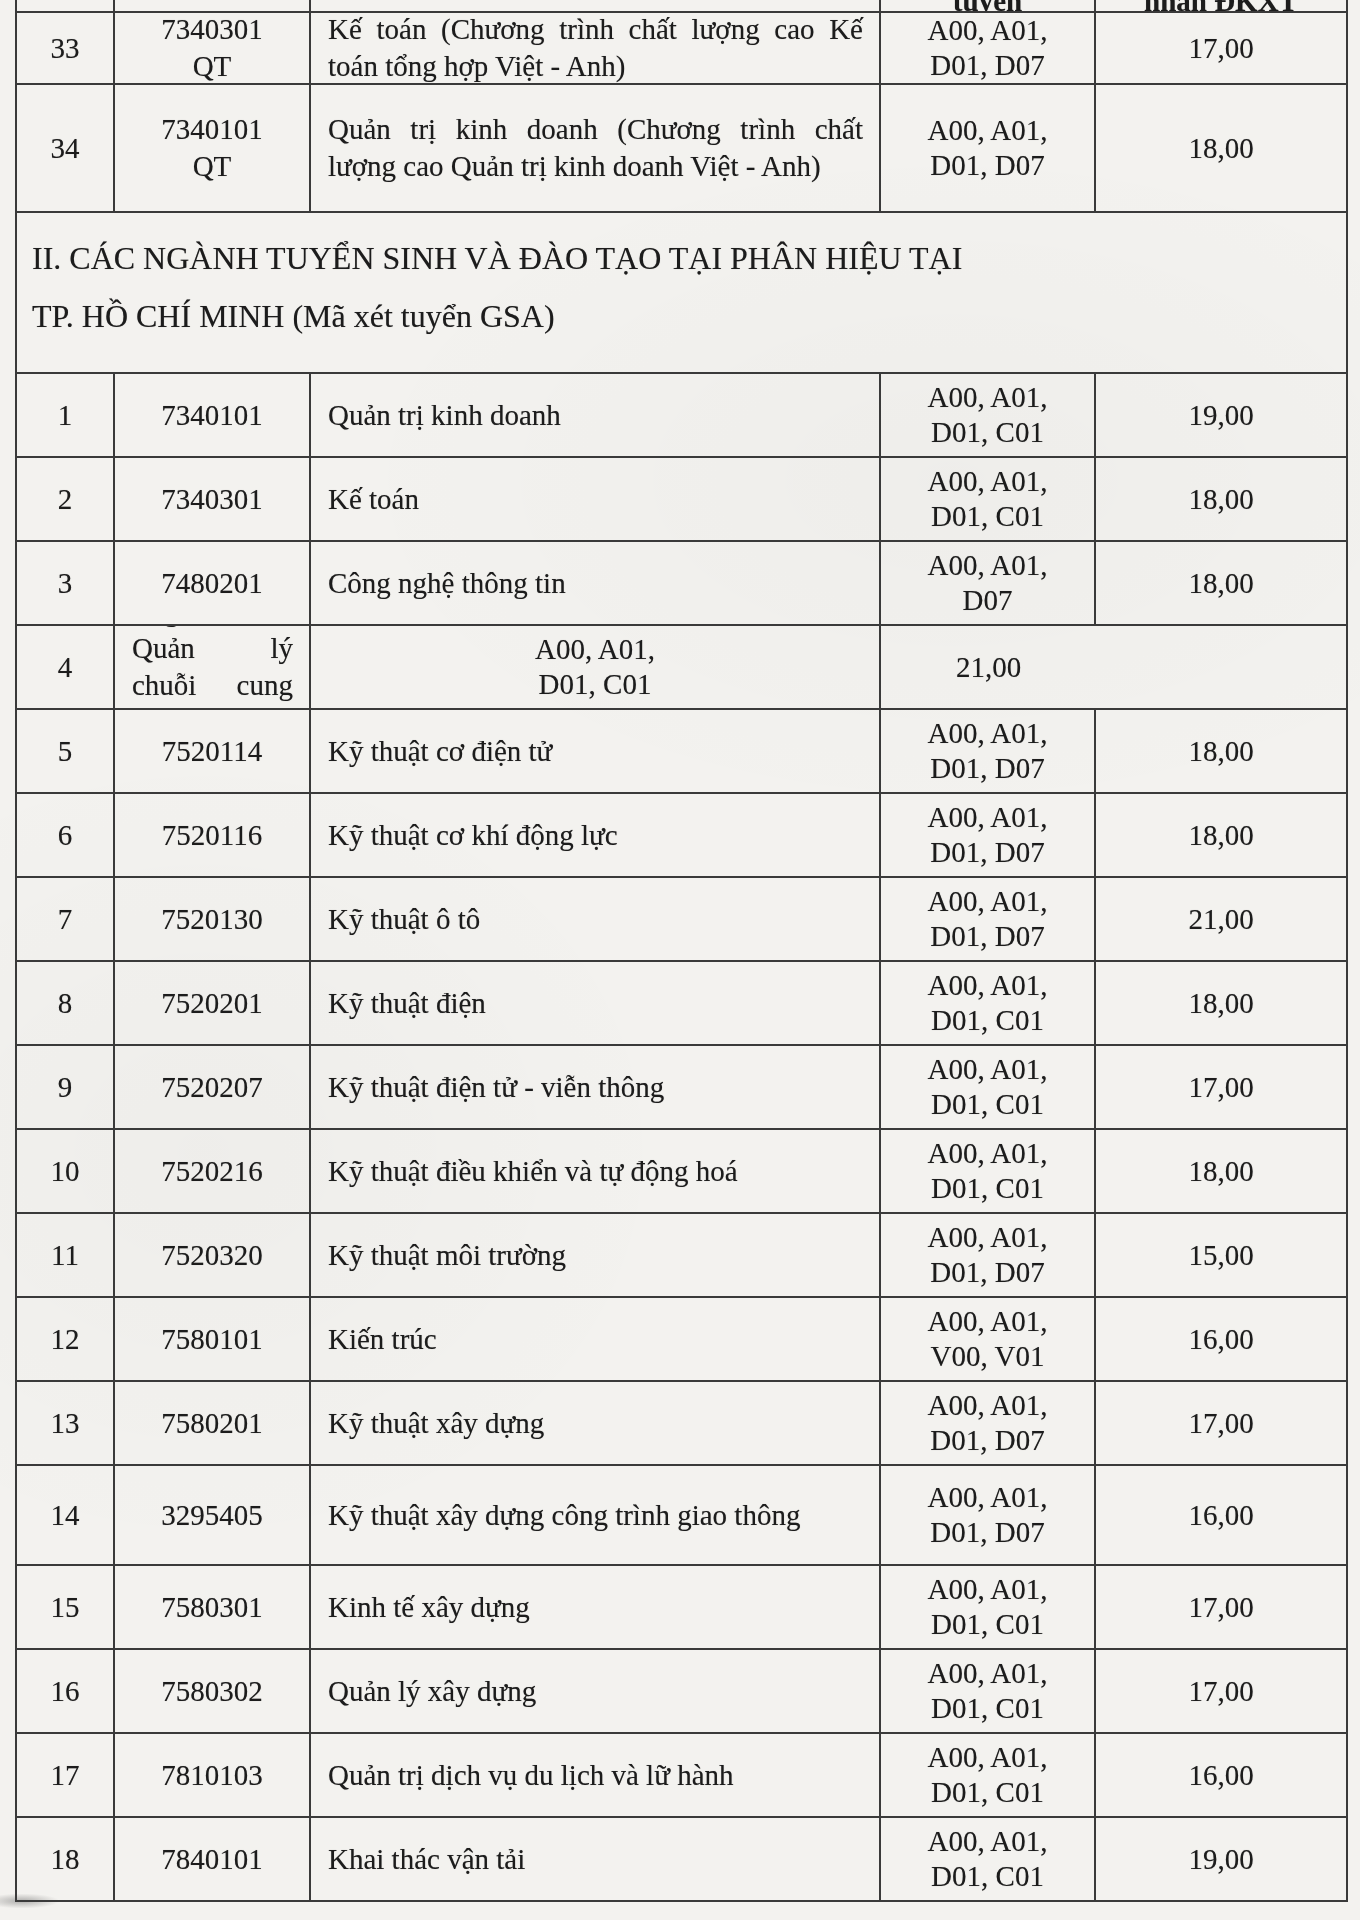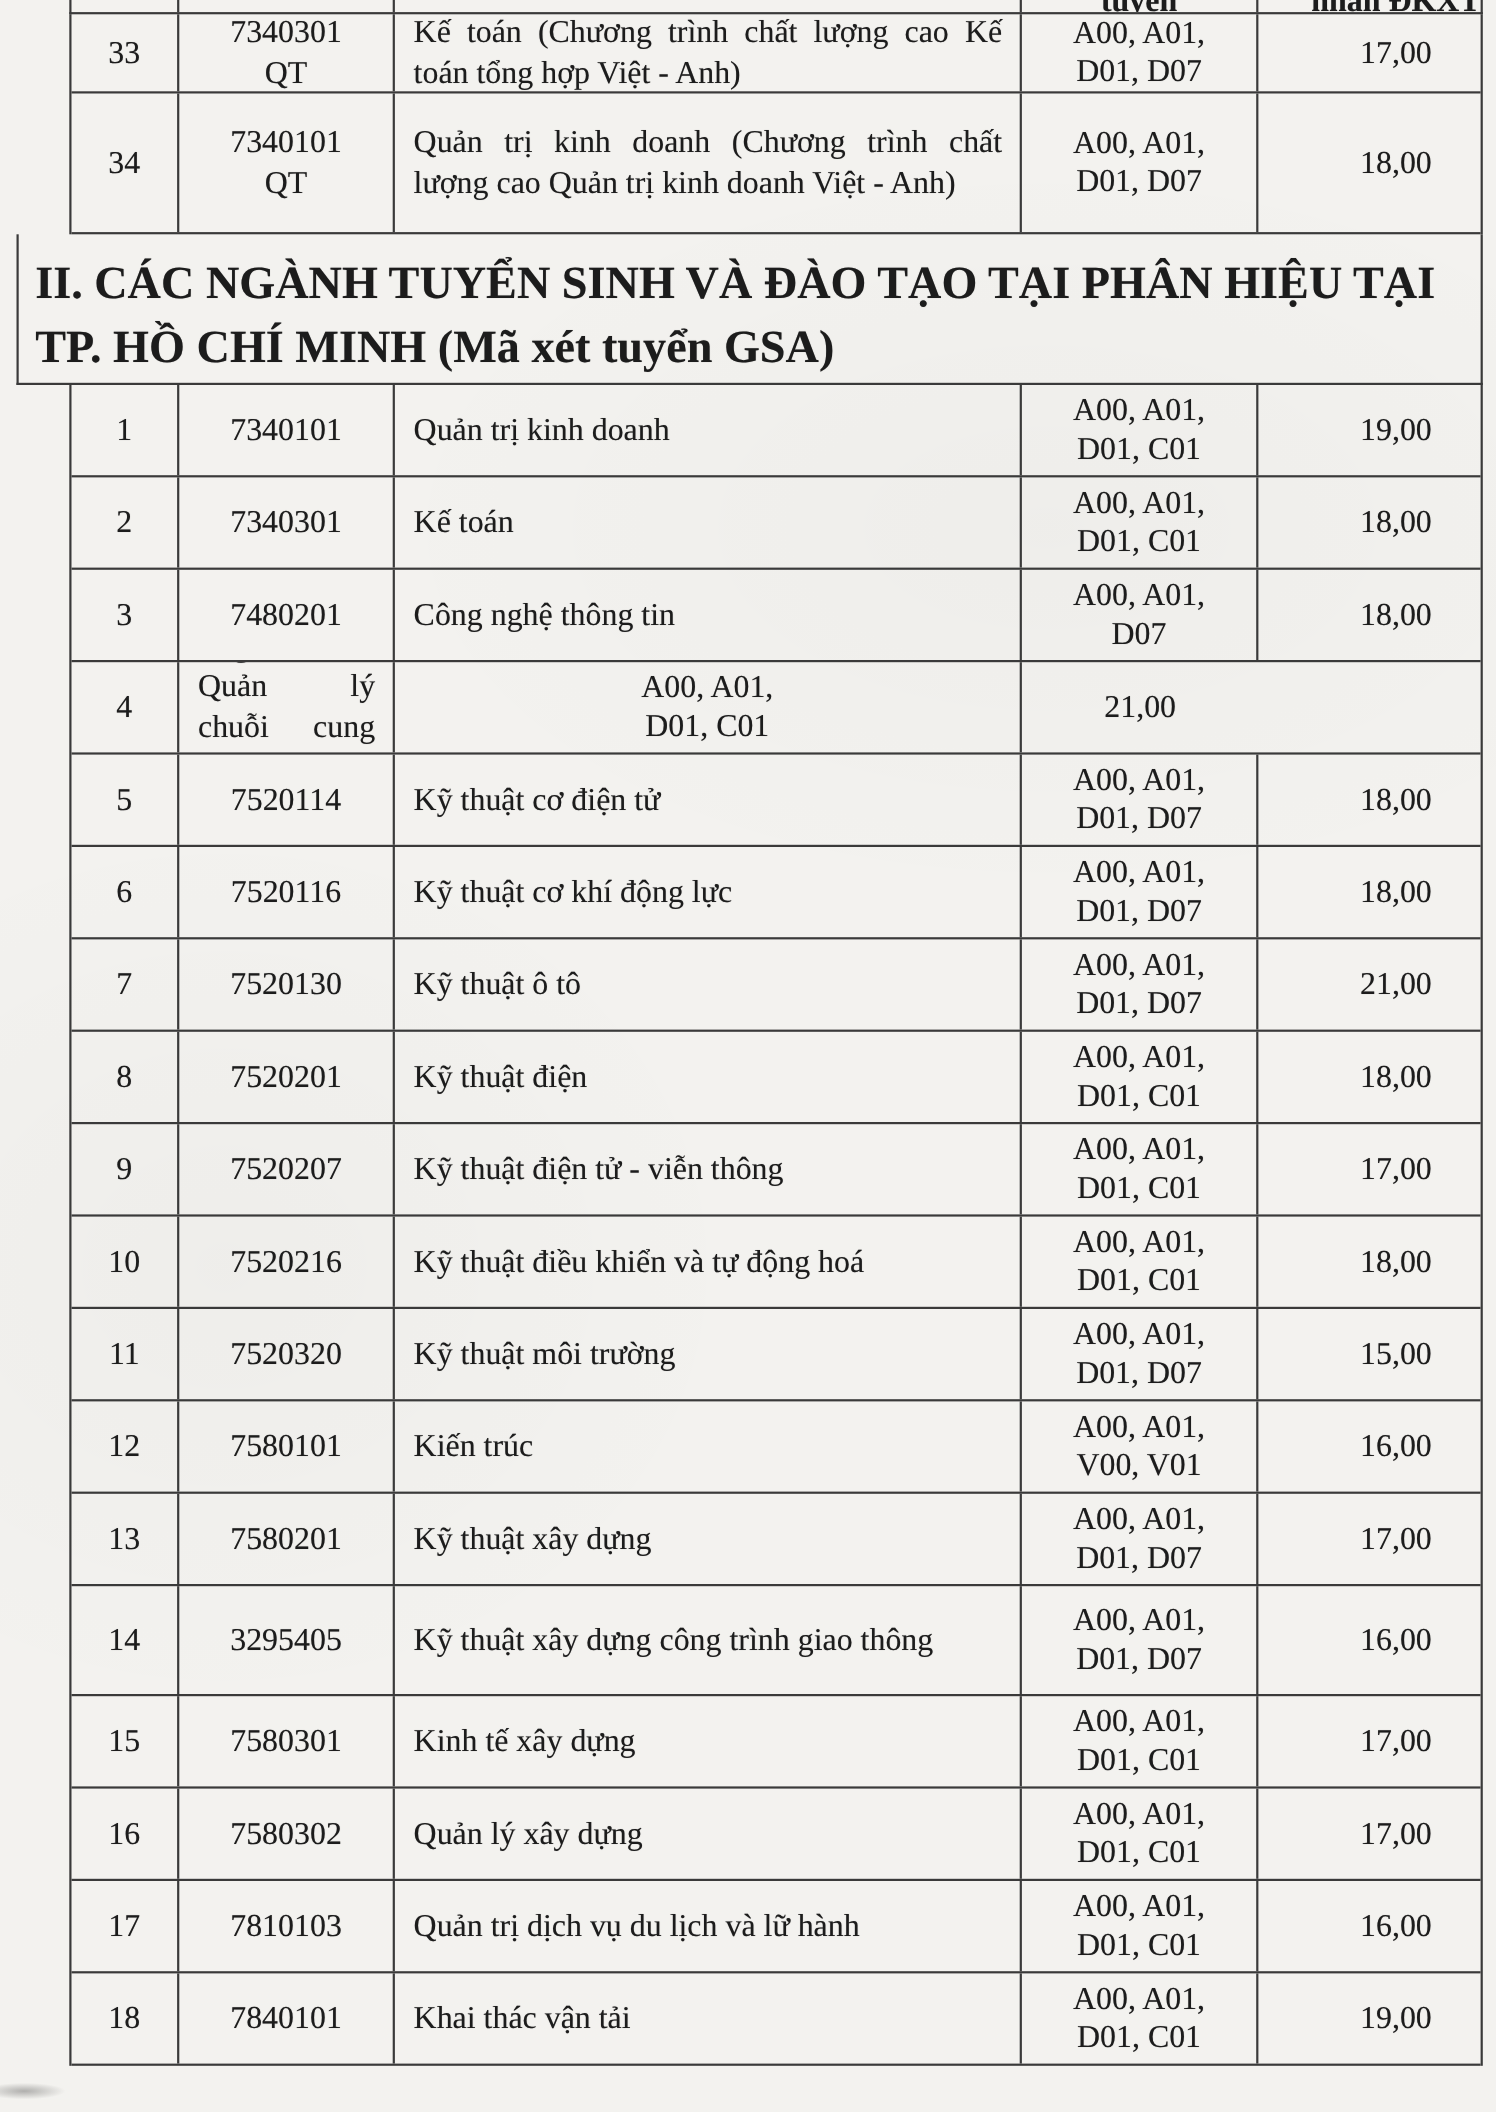--- a/index.html
+++ b/index.html
@@ -21,21 +21,21 @@
   }
 
   .doc {
     --bc: #3a3a3a;
     position: absolute;
     left: 15px;
     top: 0;
     width: 1333px;
   }
 
-  .tbl { border-left: 2px solid var(--bc); border-right: 2px solid var(--bc); margin-left: 48px; }
+  .tbl { border-left: 2px solid var(--bc); border-right: 2px solid var(--bc); }
 
   .trow, .strip {
     display: grid;
     grid-template-columns: 98px 196px 570px 215px 250px;
     border-bottom: 2px solid var(--bc);
   }
 
   .strip { height: 13px; }
   .strip .cell { position: relative; overflow: hidden; }
   .frag {
@@ -66,27 +66,27 @@
   .c-name .ct { display: block; width: 100%; text-align: justify; white-space: normal; }
 
   .c-combos .ct { line-height: 1.22; text-align: center; }
 
   .h85  { height: 72px; }
   .h128 { height: 128px; }
   .h84  { height: 84px; }
   .h100 { height: 100px; }
 
   .heading {
-    height: 137px;
+    height: 161px;
     border-left: 2px solid var(--bc);
     border-right: 2px solid var(--bc);
     border-bottom: 2px solid var(--bc);
     padding: 16px 10px 0 15px;
-    font-weight: bold;
-    font-size: 42px;
+    font-weight: normal;
+    font-size: 32px;
   }
   .heading .hl { line-height: 58px; white-space: nowrap; }
 </style>
 </head>
 <body>
 
 <div class="page">
   <div class="doc">
 
     <div class="strip tbl">

